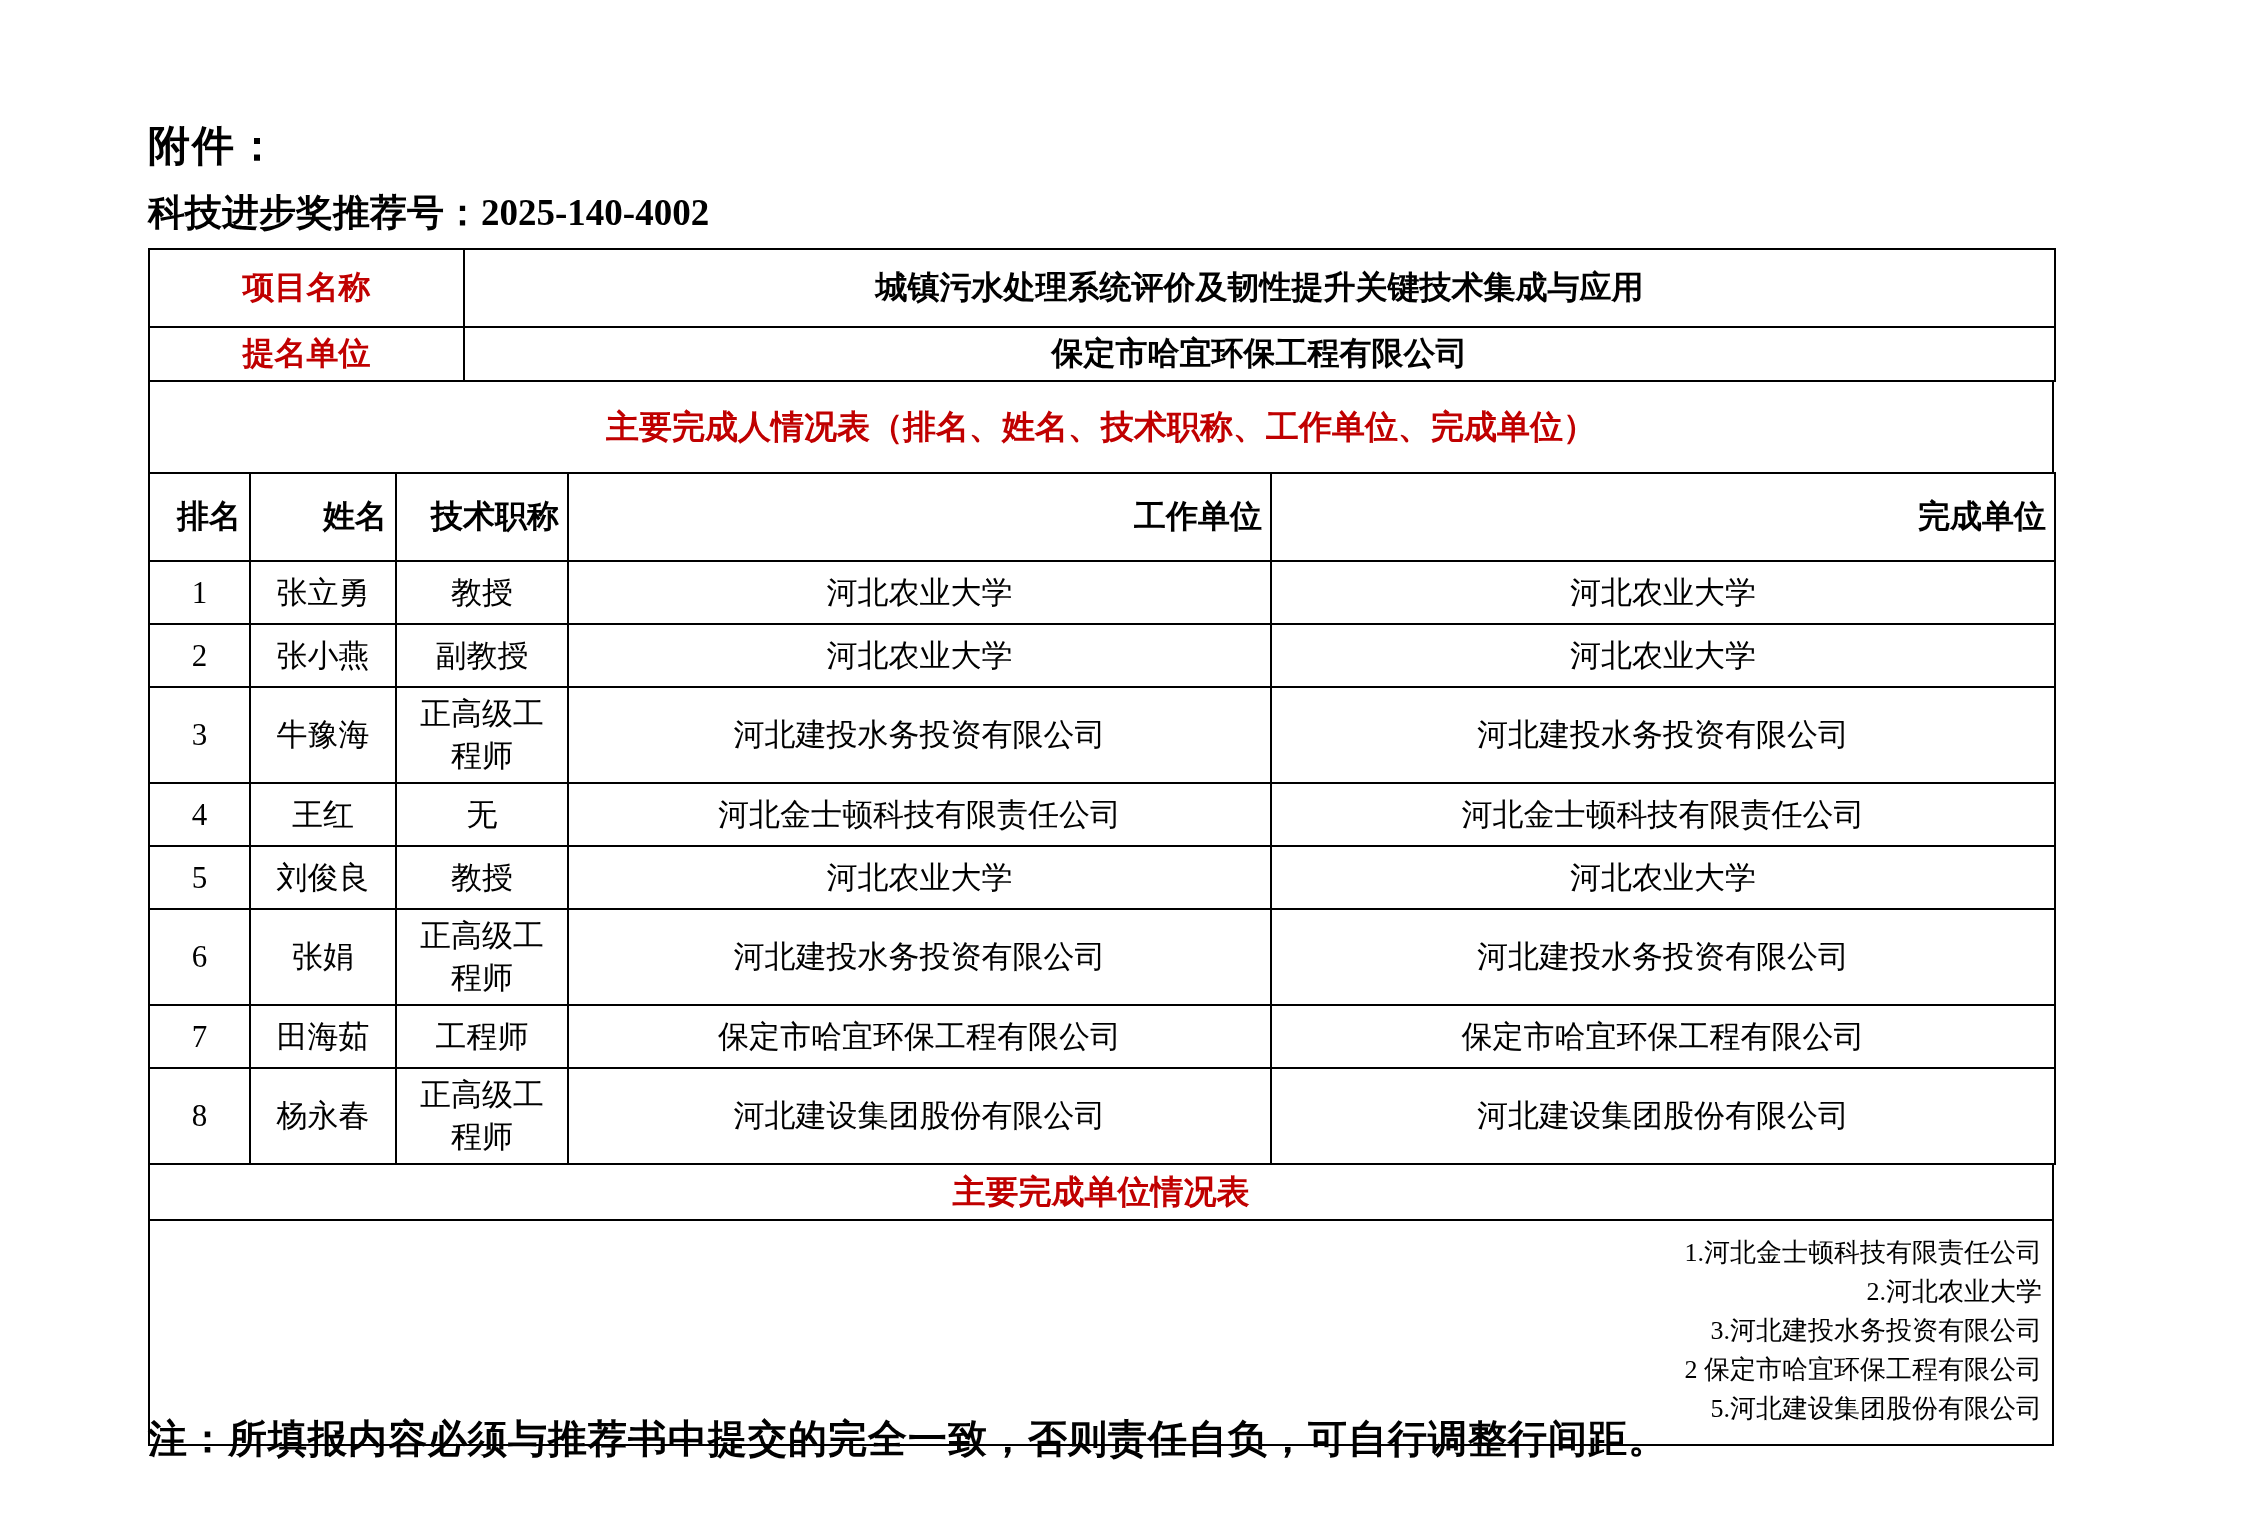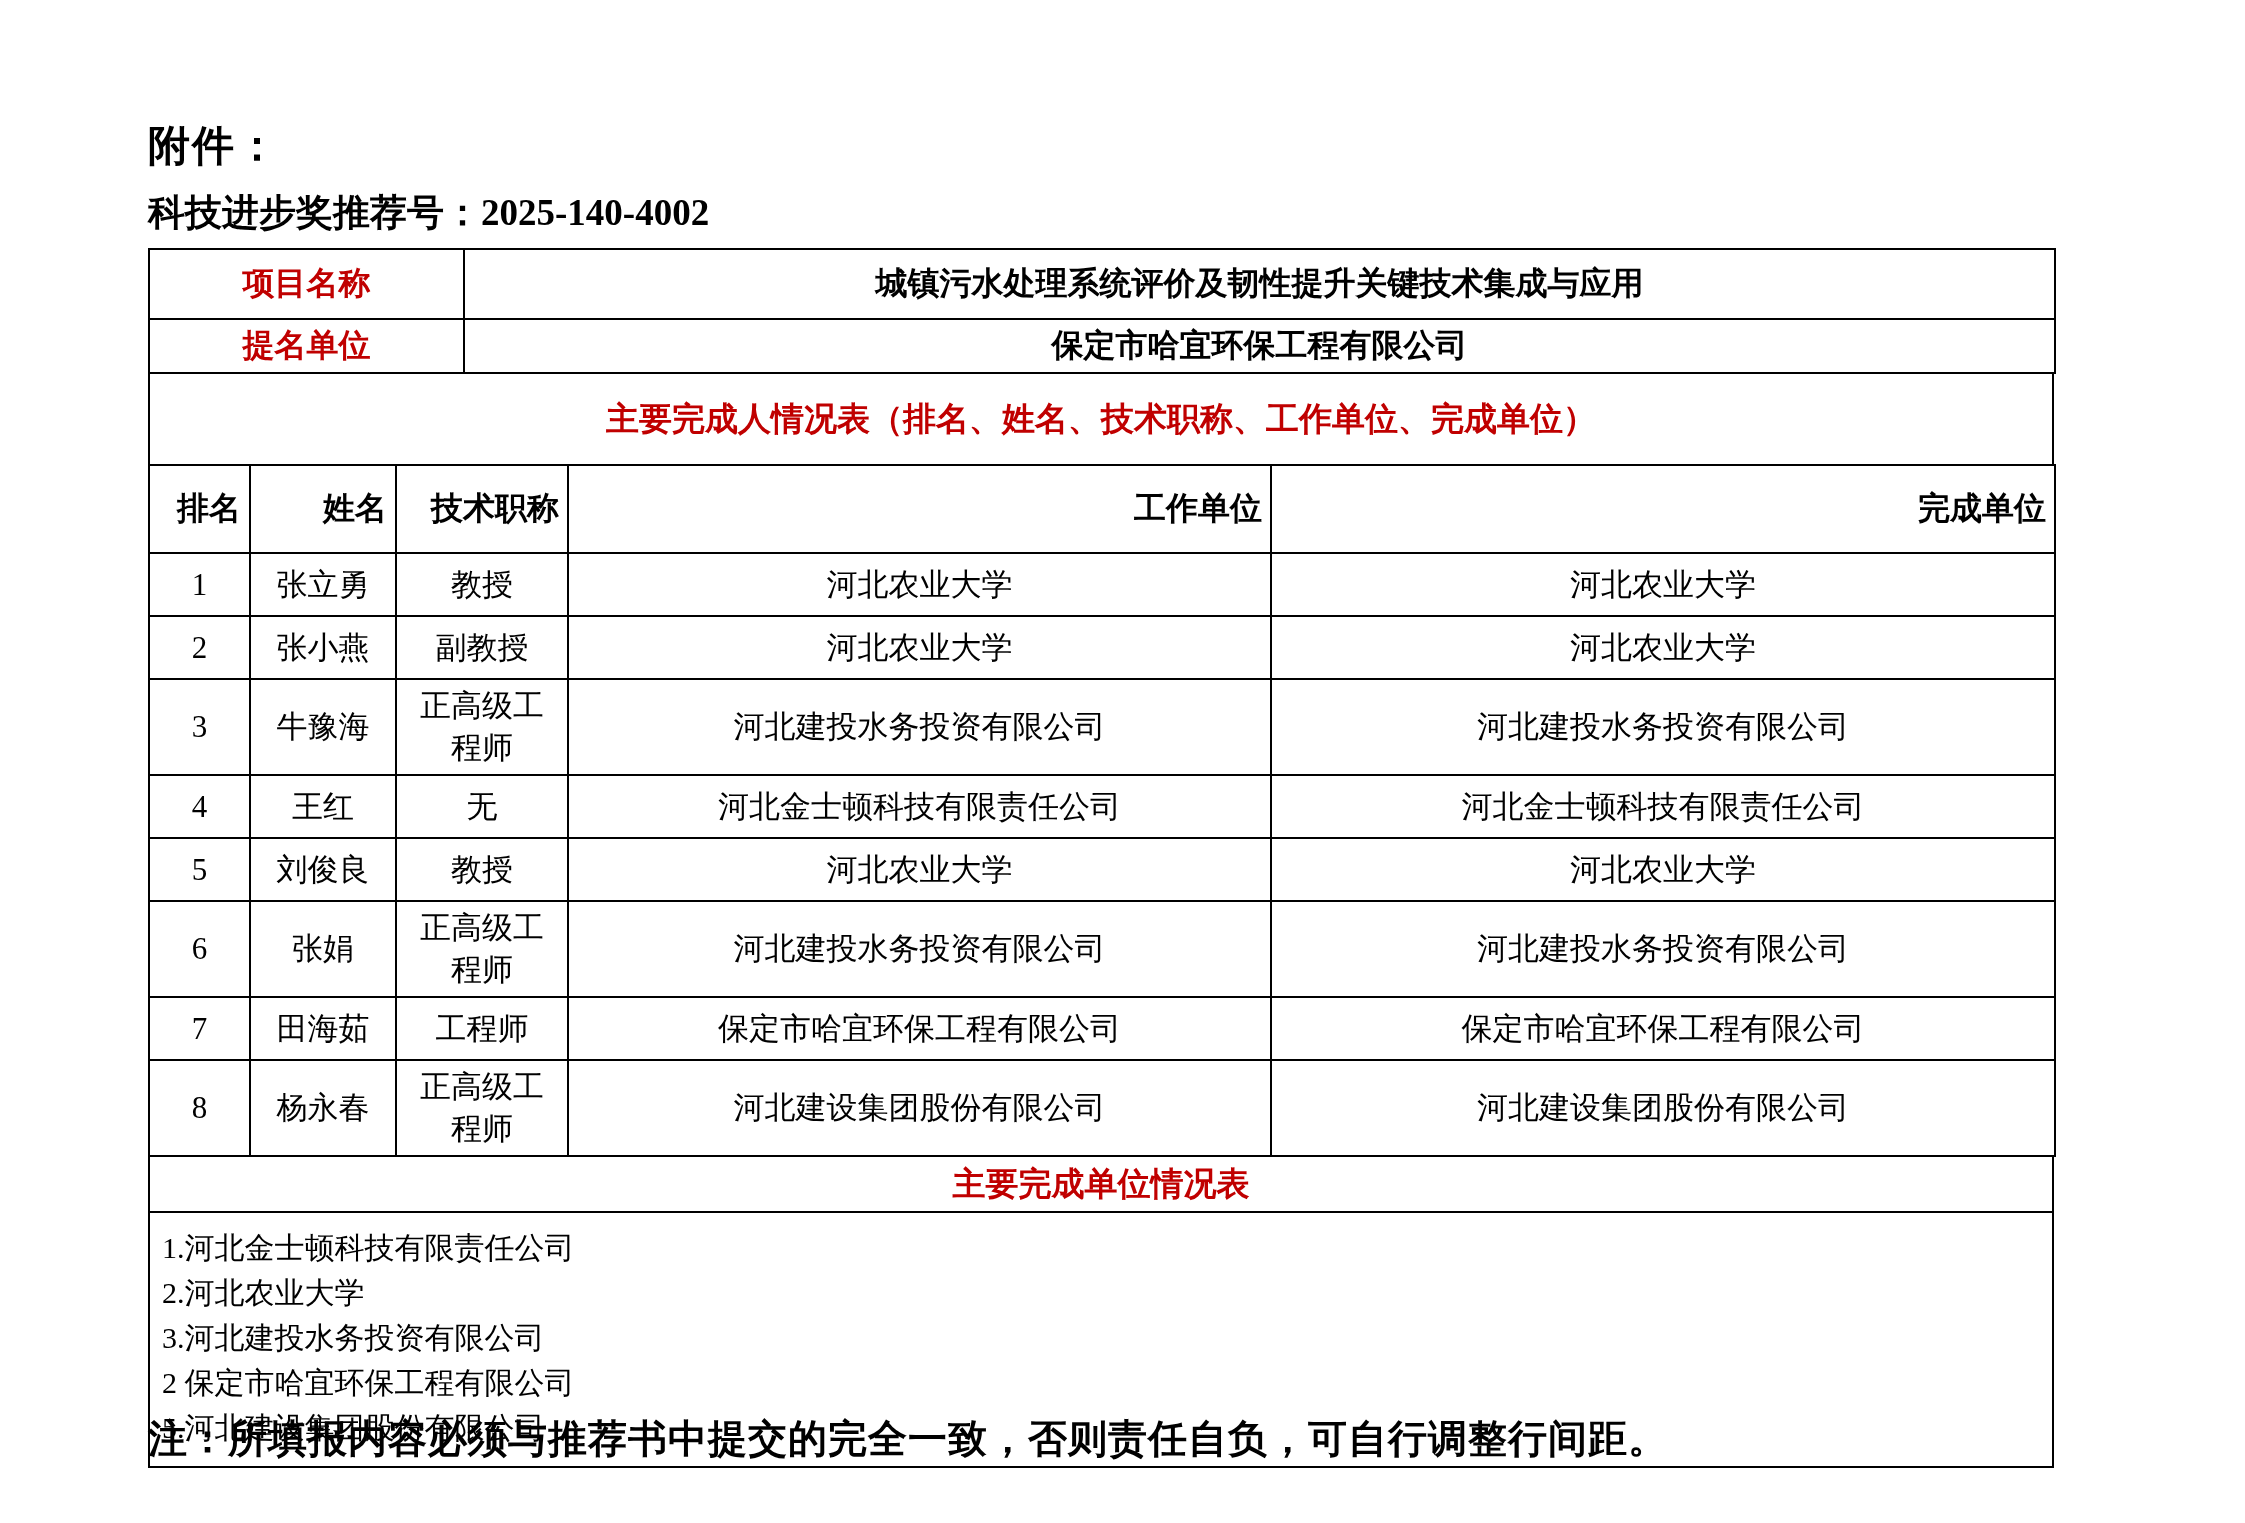--- a/index.html
+++ b/index.html
@@ -24,21 +24,21 @@
   }
   .rec-line .rec-no { font-family: "Liberation Serif", "DejaVu Serif", serif; }
   .tbl-wrap { position: absolute; left: 148px; top: 248px; width: 1906px; }
   table { border-collapse: collapse; width: 1906px; table-layout: fixed; }
   table + table { margin-top: -2px; }
   td, th { border: 2px solid var(--border); padding: 4px 8px; overflow: hidden; }
   
   .info-table td { text-align: center; vertical-align: middle; }
   .info-table .lbl { color: var(--accent); font-weight: bold; font-size: 32px; }
   .info-table .val { font-weight: bold; font-size: 32px; }
-  .info-table tr.r0 { height: 70px; }
+  .info-table tr.r0 { height: 78px; }
   .info-table tr.r1 { height: 53px; }
   
   .section-title-cell {
     text-align: center; vertical-align: middle;
     color: var(--accent); font-weight: bold; font-size: 33px;
   }
   .subtitle-table tr { height: 92px; }
   .units-title-table tr { height: 56px; }
   
   .completers-table th {
@@ -46,21 +46,21 @@
   }
   .completers-table thead tr { height: 88px; }
   .completers-table td {
     font-size: 31px; text-align: center; vertical-align: middle;
     padding: 4px 18px; line-height: 1.35;
   }
   .completers-table tbody tr { height: 63px; }
   .completers-table tbody tr.tall { height: 96px; }
   
   .units-list-cell { padding: 12px 10px 16px 12px; vertical-align: top; }
-  .units-list-cell div { font-size: 30px; line-height: 1.5; text-align: left; }
+  .units-list-cell div { font-size: 26px; line-height: 1.5; text-align: right; }
   .note {
     position: absolute; left: 148px; top: 1412px;
     font-weight: bold; font-size: 39px; letter-spacing: 1px;
   }
 </style>
 </head>
 <body>
 
 <div class="doc">
 

